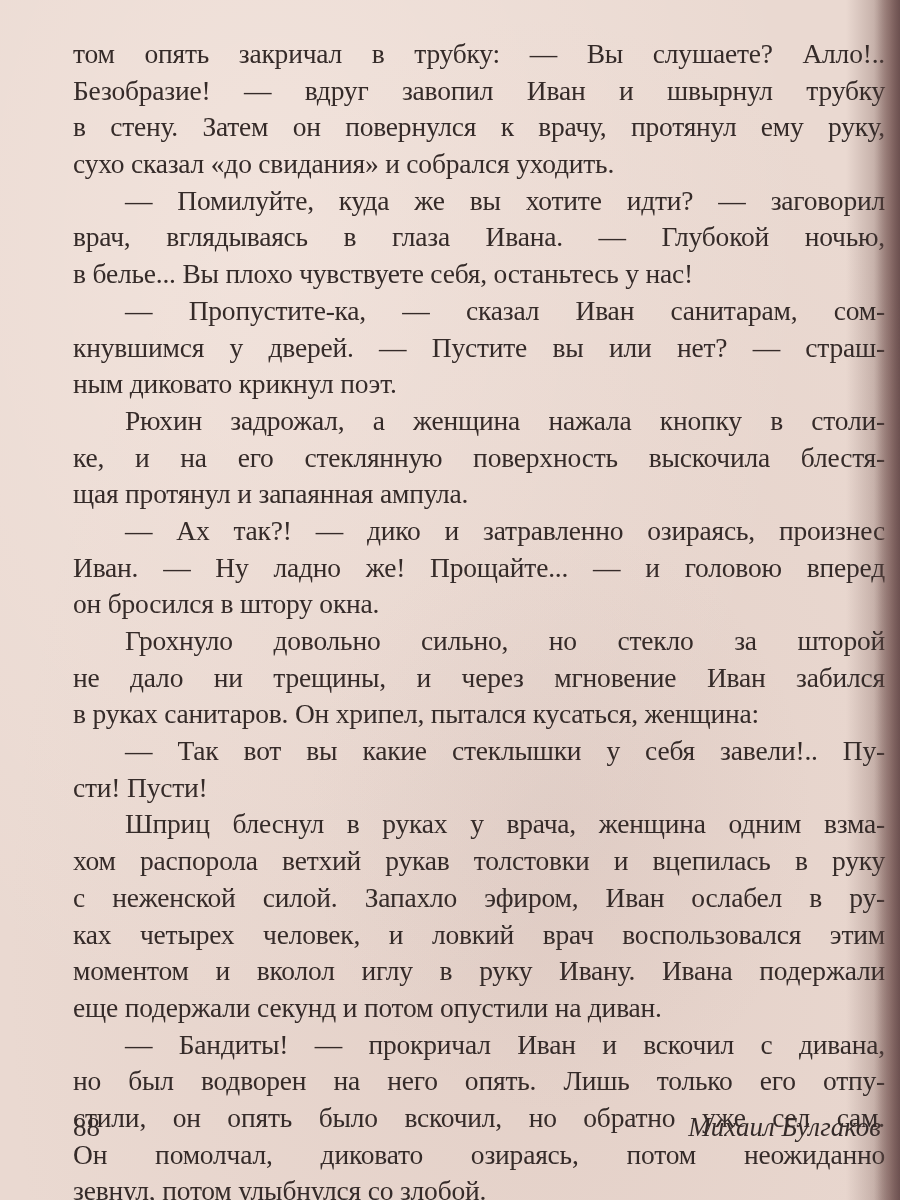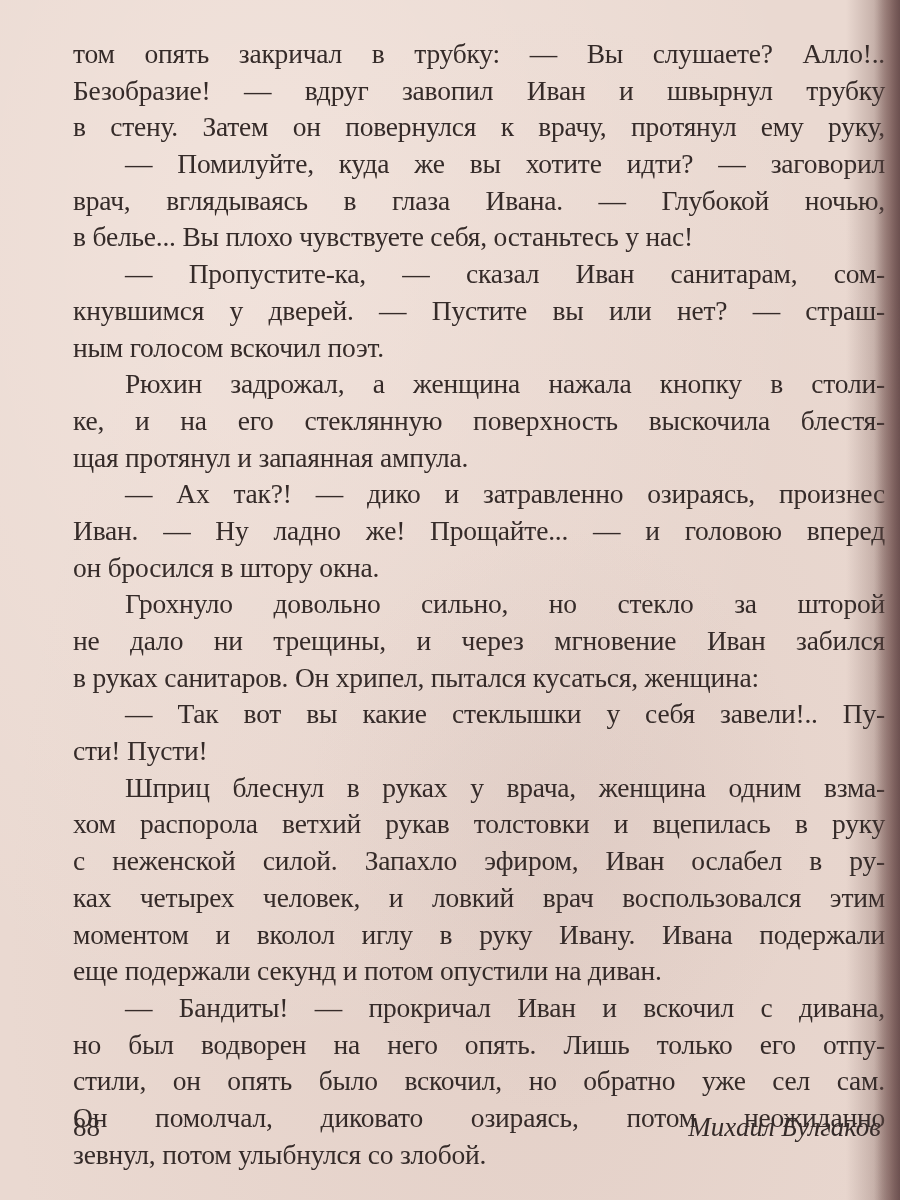--- a/index.html
+++ b/index.html
@@ -79,26 +79,27 @@
 </style>
 </head>
 <body>
 
 <div class="bleed"></div>
 
 <div class="page">
   <div class="line">том опять закричал в трубку: — Вы слушаете? Алло!..</div>
   <div class="line">Безобразие! — вдруг завопил Иван и швырнул трубку</div>
   <div class="line">в стену. Затем он повернулся к врачу, протянул ему руку,</div>
+  <div class="line last">сухо сказал «до свидания» и собрался уходить.</div>
   <div class="line indent">— Помилуйте, куда же вы хотите идти? — заговорил</div>
   <div class="line">врач, вглядываясь в глаза Ивана. — Глубокой ночью,</div>
   <div class="line last">в белье... Вы плохо чувствуете себя, останьтесь у нас!</div>
   <div class="line indent">— Пропустите-ка, — сказал Иван санитарам, сом-</div>
   <div class="line">кнувшимся у дверей. — Пустите вы или нет? — страш-</div>
-  <div class="line last">ным голосом вскочил поэт.</div>
+  <div class="line last">ным диковато крикнул поэт.</div>
   <div class="line indent">Рюхин задрожал, а женщина нажала кнопку в столи-</div>
   <div class="line">ке, и на его стеклянную поверхность выскочила блестя-</div>
   <div class="line last">щая протянул и запаянная ампула.</div>
   <div class="line indent">— Ах так?! — дико и затравленно озираясь, произнес</div>
   <div class="line">Иван. — Ну ладно же! Прощайте... — и головою вперед</div>
   <div class="line last">он бросился в штору окна.</div>
   <div class="line indent">Грохнуло довольно сильно, но стекло за шторой</div>
   <div class="line">не дало ни трещины, и через мгновение Иван забился</div>
   <div class="line last">в руках санитаров. Он хрипел, пытался кусаться, женщина:</div>
   <div class="line indent">— Так вот вы какие стеклышки у себя завели!.. Пу-</div>

